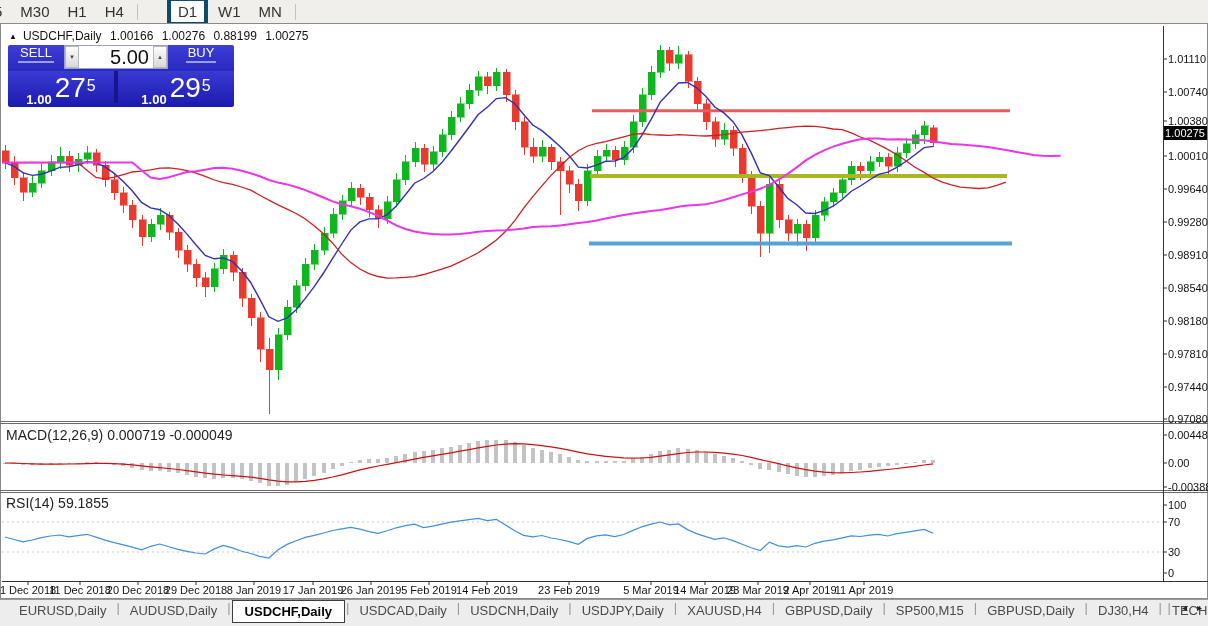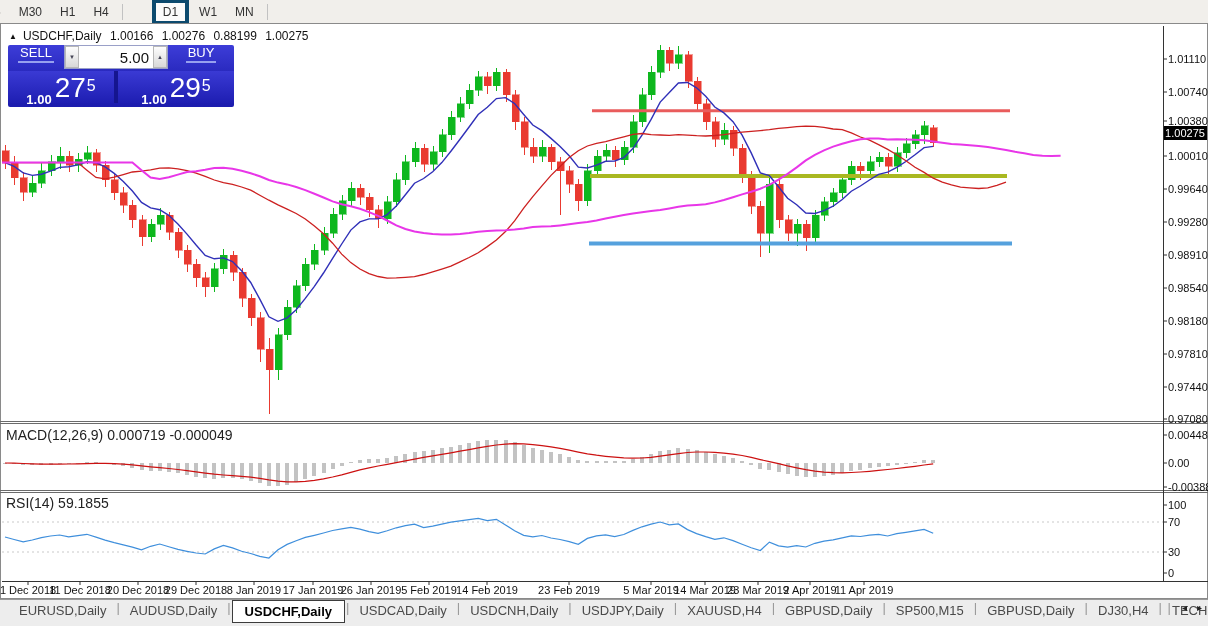--- a/index.html
+++ b/index.html
@@ -1,21 +1,21 @@
 <!DOCTYPE html>
 <html><head>
 <meta charset="utf-8">
 <style>
   html,body{margin:0;padding:0;background:#fff;}
   #app{position:relative;width:1208px;height:626px;overflow:hidden;
        font-family:"Liberation Sans",sans-serif;background:#fff;}
   
   .toolbar{position:absolute;top:0;left:0;width:1208px;height:23px;background:#f1efeb;
            border-bottom:1px solid #a8a8a8;display:flex;align-items:center;overflow:hidden;}
-  .tf-btn{font-size:12px;color:#333;padding:3px 8px;margin:0 1px;cursor:default;}
+  .tf-btn{font-size:15px;color:#333;padding:3px 8px;margin:0 1px;cursor:default;}
   .tf-btn.clipped{margin-left:-6px;padding-left:0;}
   .tf-btn.active{background:#fbfbfb;border:4px solid #0c4a6e;padding:2px 7px;margin-left:25px;}
   .tf-sep{width:1px;height:16px;background:#c2c2c2;margin:0 4px;}
   
   .chart-window{position:absolute;top:23px;left:0;width:1208px;height:576px;background:#fff;
                 border:1px solid #8a8a8a;box-sizing:border-box;}
   #chart-svg{position:absolute;top:0;left:0;}
   .chart-header{position:absolute;top:29px;left:9px;font-size:12px;color:#111;white-space:nowrap;}
   .chart-header .tri{font-size:8px;position:relative;top:-1px;margin-right:6px;}
   .chart-header span{margin-right:5px;}
@@ -25,21 +25,21 @@
      background:linear-gradient(#3d3dd8,#2424b8 55%,#1c1cae);border-radius:2px;color:#fff;}
   .tp-row1{display:flex;height:24px;align-items:stretch;}
   .tp-btn{display:flex;align-items:center;font-size:13px;color:#fff;
           flex-direction:column;cursor:pointer;}
   .tp-btn .lbl{border-bottom:2px solid #97a0ef;padding:0 2px 1px 2px;}
   .tp-sell{width:56px;}
   .tp-buy{flex:1;}
   .tp-spinner{width:104px;display:flex;background:#fff;border:1px solid #9aa0c8;box-sizing:border-box;}
   .tp-spin-btn{width:14px;background:linear-gradient(#fdfdfd,#d8d8d8);display:flex;align-items:center;
                justify-content:center;font-size:6px;color:#445;border:1px solid #b8b8b8;box-sizing:border-box;cursor:pointer;}
-  .tp-spinner input{flex:1;border:none;outline:none;text-align:right;font-size:15px;padding:0 4px 0 0;
+  .tp-spinner input{flex:1;border:none;outline:none;text-align:right;font-size:20px;padding:0 4px 0 0;
                     width:60px;font-family:"Liberation Sans",sans-serif;color:#111;}
   .tp-row2{display:flex;height:32px;margin-top:2px;}
   .tp-price{display:flex;align-items:flex-end;justify-content:center;background:linear-gradient(#3a3ad4,#1e1eb2);}
   .tp-price.sell{width:106px;border-right:4px solid #15158f;}
   .tp-price.buy{flex:1;}
   .tp-price .frac{font-size:13px;font-weight:bold;margin-right:3px;position:relative;top:4px;}
   .tp-price .big{font-size:28px;line-height:30px;}
   .tp-price .sup{font-size:16px;position:relative;top:-8px;margin-left:1px;}
   
   .tab-bar{position:absolute;left:0;bottom:0;width:1208px;height:27px;background:#ededed;

